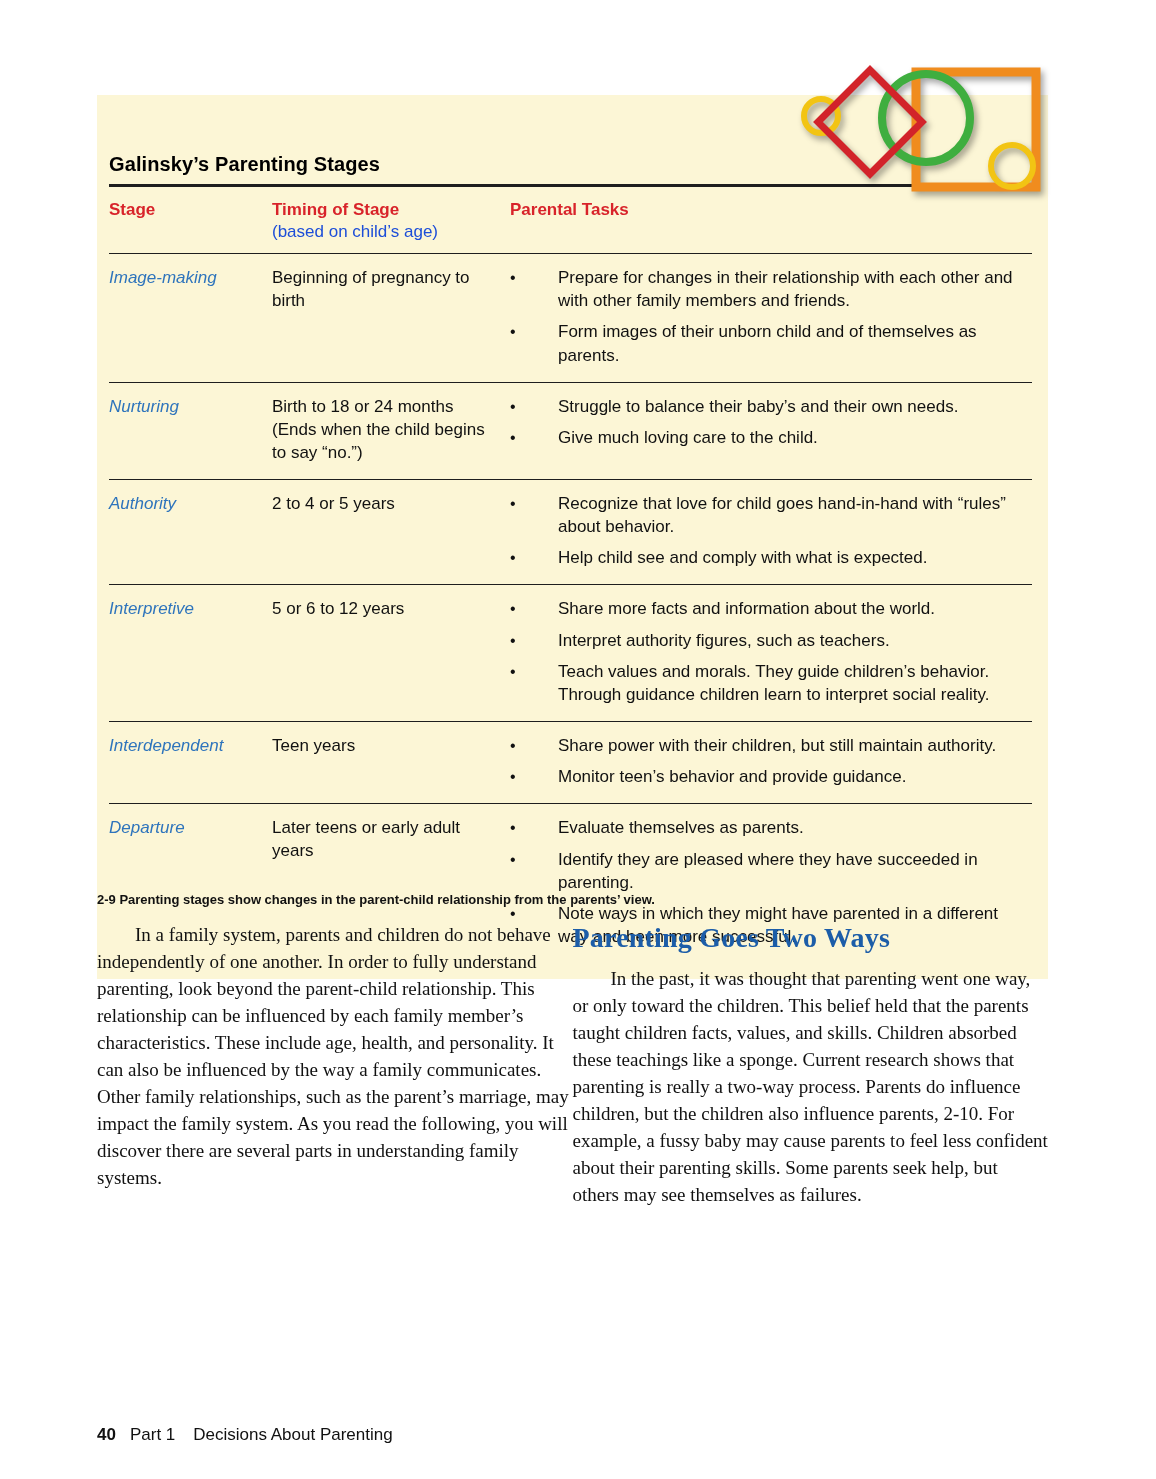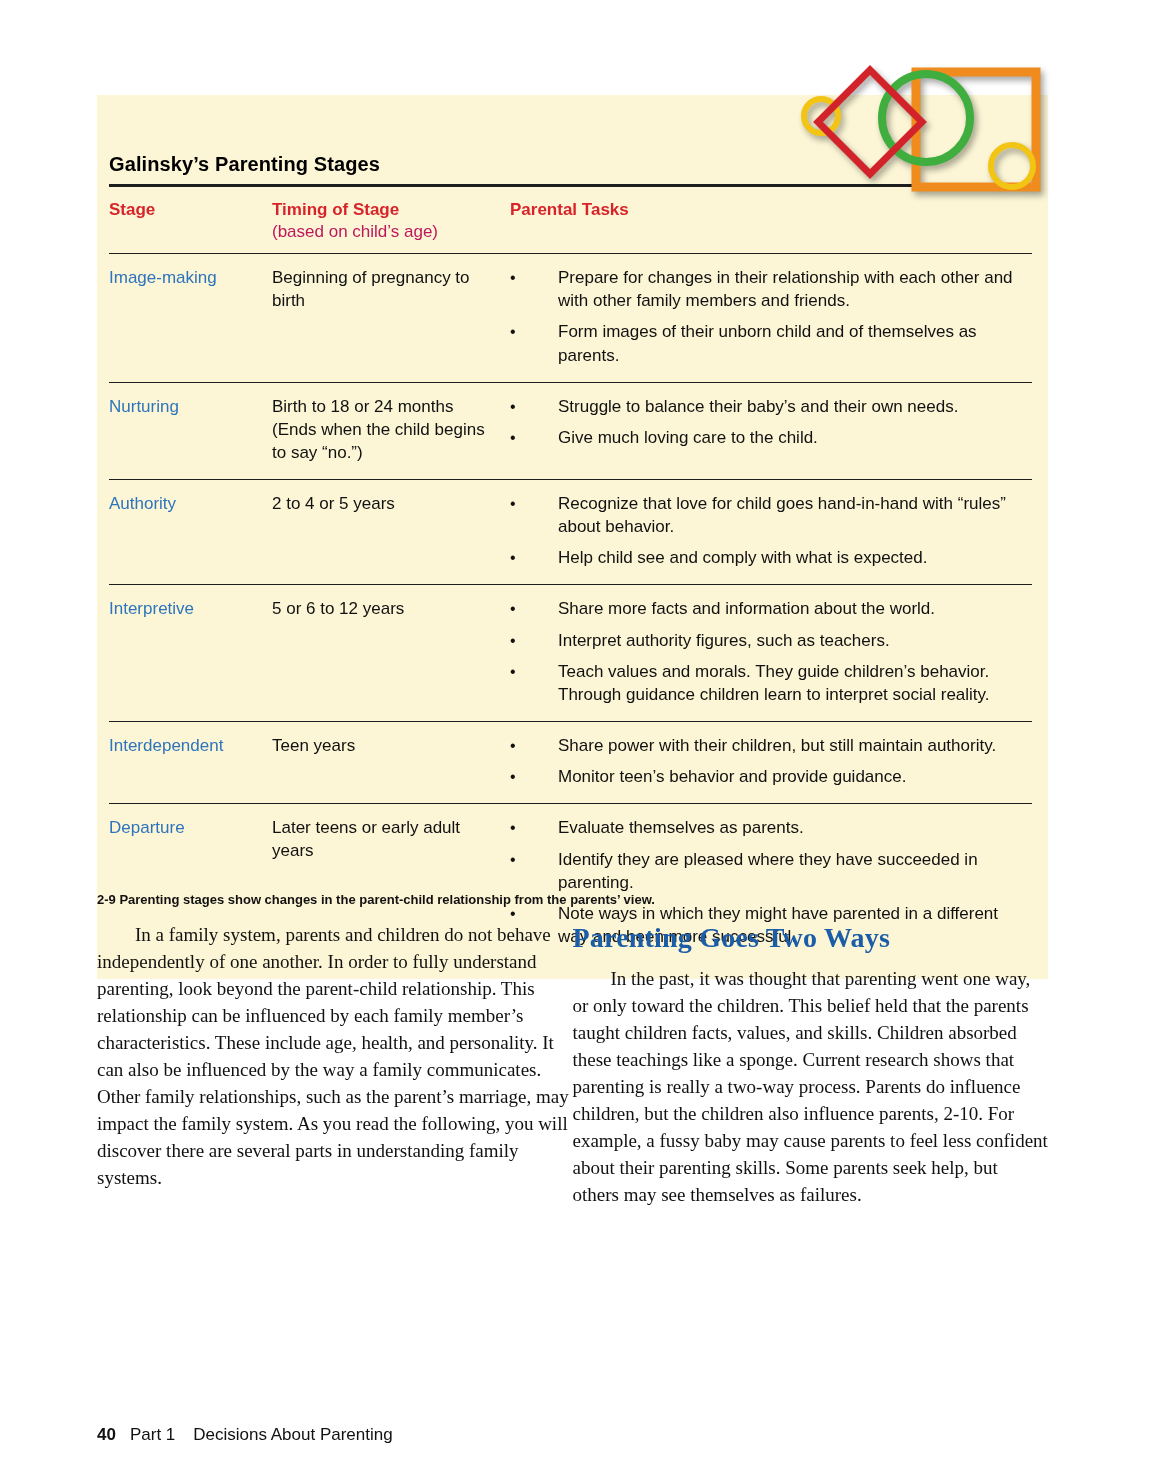--- a/index.html
+++ b/index.html
@@ -38,30 +38,30 @@
     font-size:20px;font-weight:bold;color:#000;margin:0 0 8px 0;letter-spacing:0.1px;
   }
   .title-rule{border-bottom:3px solid var(--rule-dark);margin-bottom:0;}
 
   .thead{
     display:grid;grid-template-columns:163px 238px 1fr;
     padding:12px 0 10px 0;
     border-bottom:1px solid var(--rule-dark);
   }
   .th{font-size:17px;font-weight:bold;color:var(--header-red);line-height:1.3;}
-  .th .sub{display:block;font-weight:normal;color:#be185d;}
+  .th .sub{display:block;font-weight:normal;color:#1d4ed8;}
 
   .trow{
     display:grid;grid-template-columns:163px 238px 1fr;
     padding:12px 0 15px 0;
     border-bottom:1px solid var(--rule-dark);
   }
   .trow:last-child{border-bottom:none;}
   .cell{font-size:17px;line-height:1.36;color:#111;}
-  .stage-cell{color:var(--stage-blue);padding-right:10px;}
+  .stage-cell{font-style:italic;color:var(--stage-blue);padding-right:10px;}
   .timing-cell{padding-right:14px;}
   .tasks-cell{padding-right:2px;}
   .task{display:flex;margin-top:8px;}
   .task:first-child{margin-top:0;}
   .bullet{width:28px;flex:0 0 28px;font-size:16px;line-height:1.45;}
   .task-text{flex:1;margin-left:20px;}
 
   
   .caption{
     position:absolute;left:97px;top:879px;width:951px;

